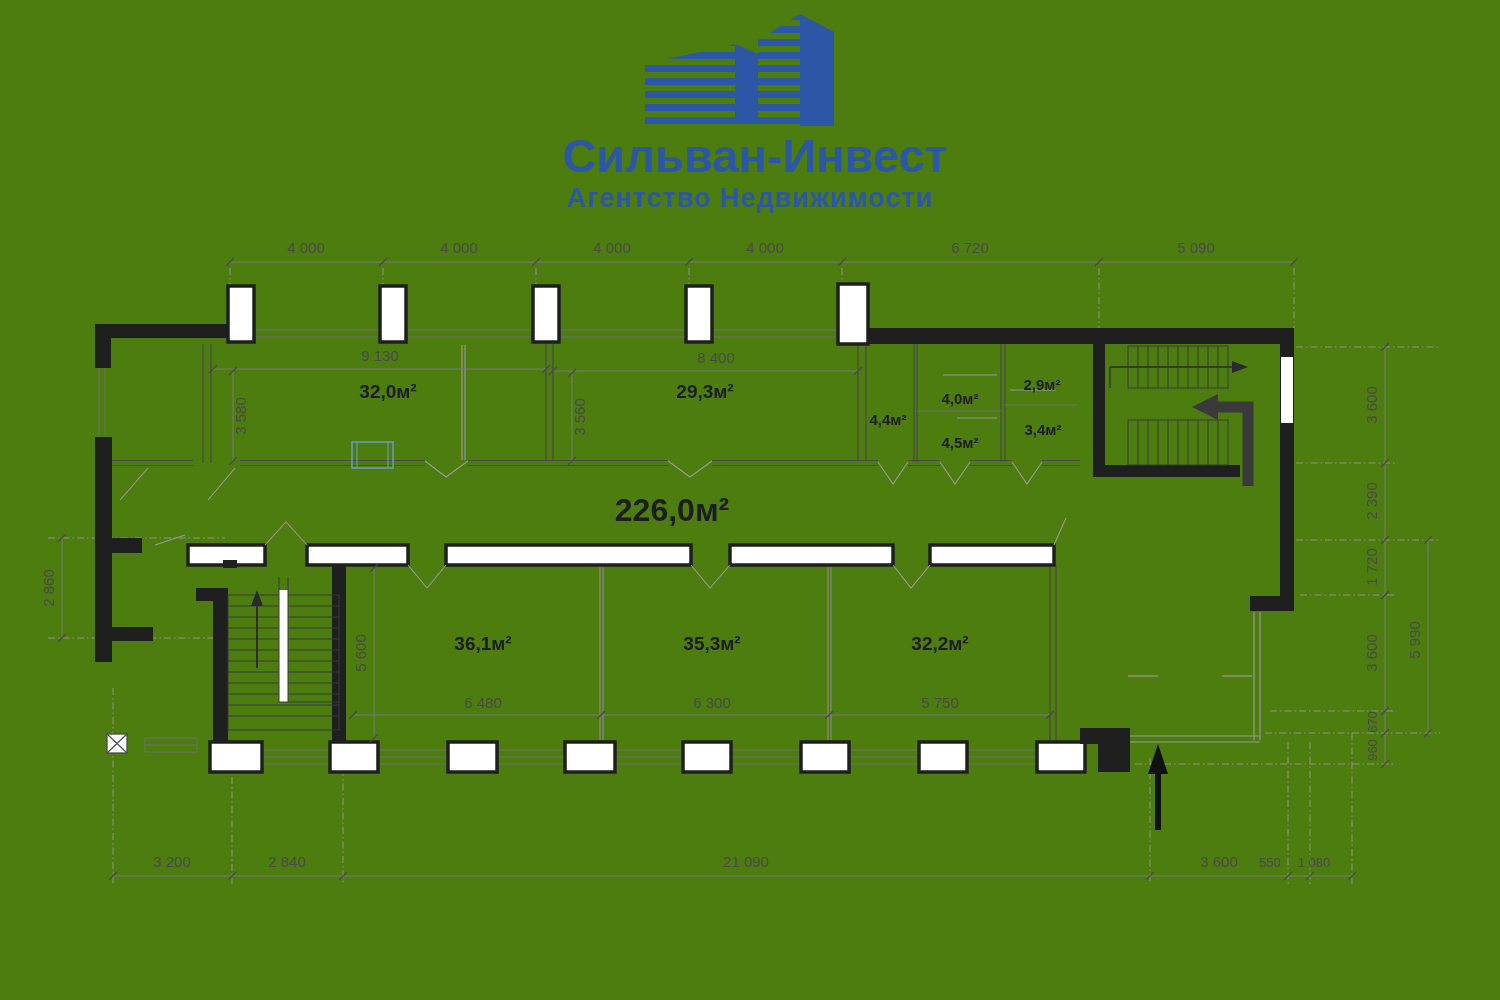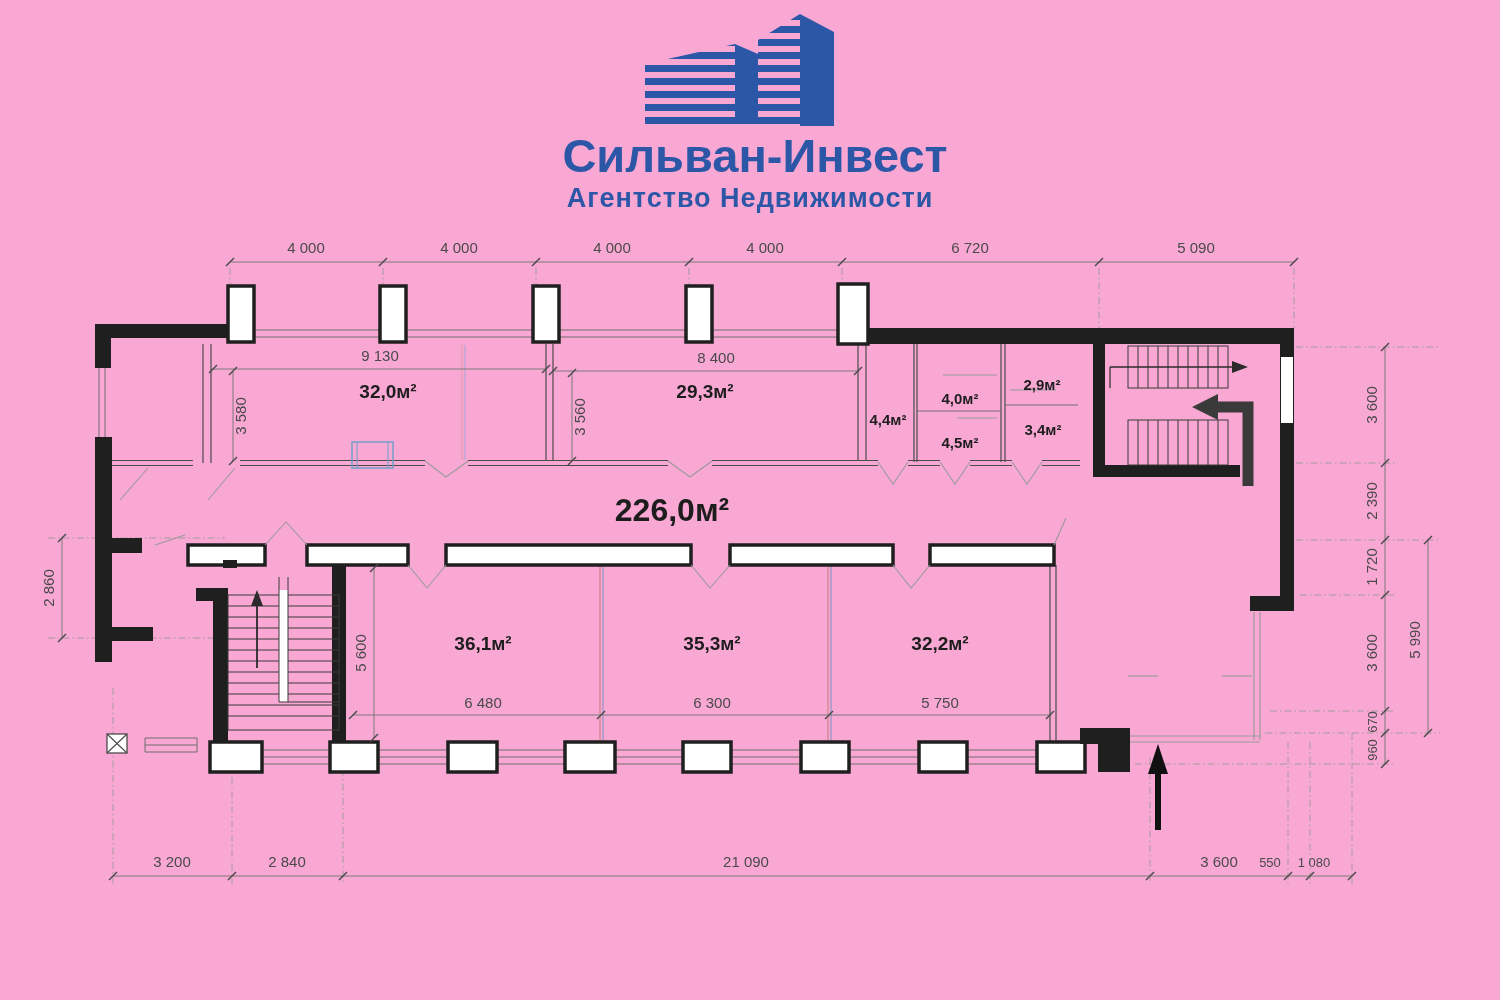--- a/index.html
+++ b/index.html
@@ -1,16 +1,16 @@
 <!DOCTYPE html>
 <html><head>
 <meta charset="utf-8">
 <style>
   html,body{margin:0;padding:0;background:#ffffff;}
-  .page{position:relative;width:1500px;height:1000px;background:#f9a8d4;overflow:hidden;
+  .page{position:relative;width:1500px;height:1000px;background:#4d7c0f;overflow:hidden;
         font-family:"Liberation Sans", sans-serif;}
   svg{display:block;}
   text{font-family:"Liberation Sans", sans-serif;}
   .dim{font-size:15px;fill:#4a4a4a;}
   .dimsmall{font-size:13px;fill:#4a4a4a;}
   .room{font-size:19px;font-weight:bold;fill:#1d1d1d;}
   .roomsmall{font-size:15px;font-weight:bold;fill:#1d1d1d;}
   .total{font-size:32px;font-weight:bold;fill:#1d1d1d;}
   .logo-title{font-size:47px;font-weight:bold;fill:#2c57a7;}
   .logo-sub{font-size:27px;font-weight:bold;fill:#2c57a7;letter-spacing:1px;}

